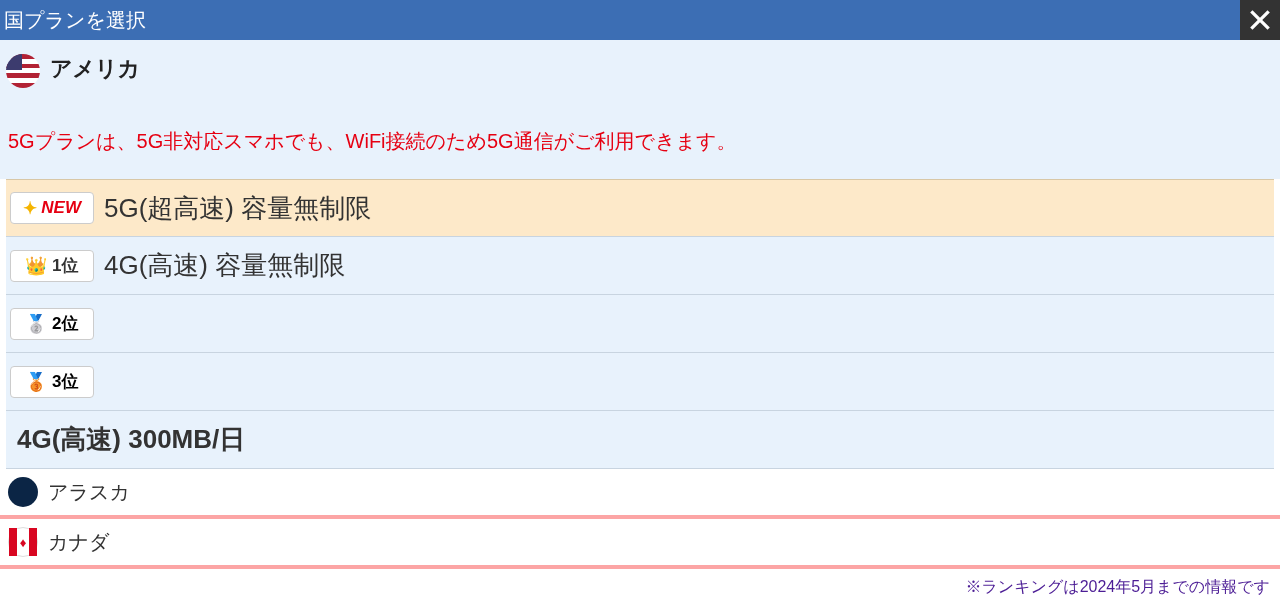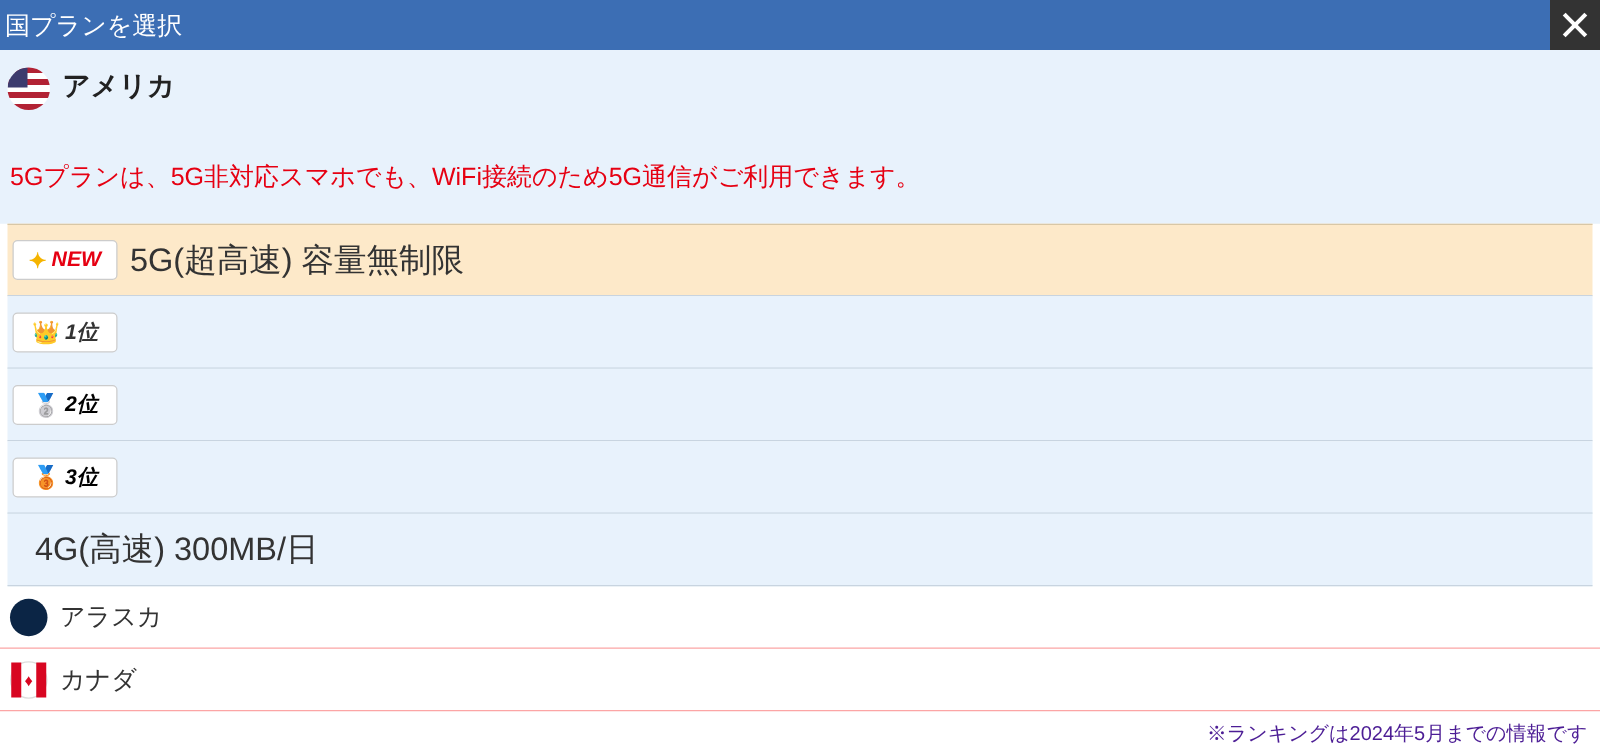--- a/index.html
+++ b/index.html
@@ -104,38 +104,37 @@
     gap: 4px;
     padding: 0 8px;
   }
   .badge-new {
     color: #e60012;
     font-style: italic;
   }
   .badge-new .spark { color: #f5b400; font-style: normal; }
   .badge-rank .medal { font-size: 18px; }
   .badge-rank .rank-text {
-    font-style: italic;
   }
   .gold .medal { color: #e8b200; }
   .gold { color: #333; }
   .silver .medal { color: #a8a8a8; }
   .bronze .medal { color: #b97a3a; }
   .plan-label {
     font-size: 26px;
     color: #333;
   }
-  .plan-row.no-badge { padding-left: 22px; }
+  .plan-row.no-badge { padding-left: 11px; font-weight: bold; }
   .sub-country {
     display: flex;
     align-items: center;
     height: 50px;
     gap: 10px;
     padding: 0 8px;
-    border-bottom: 1px solid #fca5a5;
+    border-bottom: 4px solid #fca5a5;
     cursor: pointer;
   }
   .flag-small {
     width: 30px; height: 30px; border-radius: 50%;
   }
   .flag-alaska { background: #0b2545; }
   .flag-canada {
     background: #fff;
     border: 1px solid #ddd;
     position: relative;
@@ -189,20 +188,21 @@
       <span>NEW</span>
     </span>
     <span class="plan-label">5G(超高速) 容量無制限</span>
   </div>
 
   <div class="plan-row">
     <span class="badge badge-rank gold">
       <span class="medal">👑</span>
       <span class="rank-text">1位</span>
     </span>
+    <span class="plan-label">4G(高速) 容量無制限</span>
   </div>
 
   <div class="plan-row">
     <span class="badge badge-rank silver">
       <span class="medal">🥈</span>
       <span class="rank-text">2位</span>
     </span>
   </div>
 
   <div class="plan-row">

